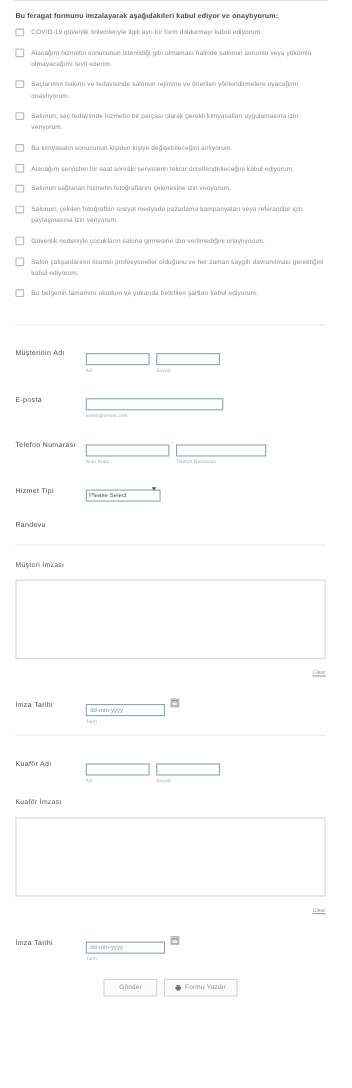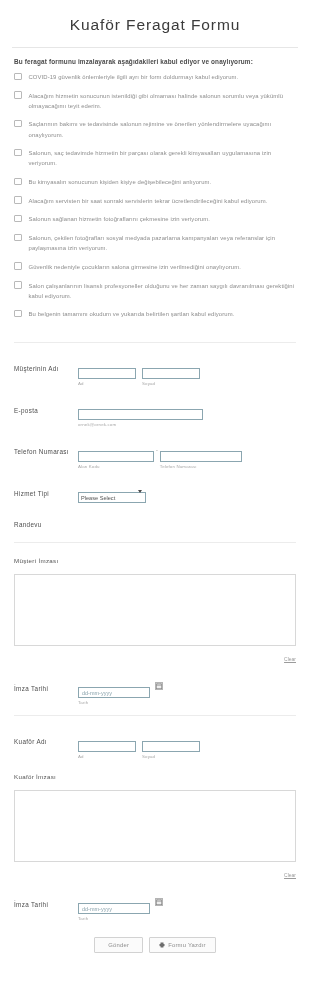--- a/index.html
+++ b/index.html
@@ -218,21 +218,20 @@
     border-radius: 1px;
   }
   .btn-print { padding: 0 9px; }
   .printer-icon { display: inline-block; line-height: 0; }
 </style>
 </head>
 <body>
 
 <div class="page">
 
-  <h1 class="form-title">Kuaför Feragat Formu</h1>
   <div class="hr"></div>
 
   <div class="agree-block">
     <div class="agree-intro">Bu feragat formunu imzalayarak aşağıdakileri kabul ediyor ve onaylıyorum:</div>
 
     <div class="cb-row">
       <div class="cb-box"></div>
       <div class="cb-text">COVID-19 güvenlik önlemleriyle ilgili ayrı bir form doldurmayı kabul ediyorum.</div>
     </div>
     <div class="cb-row">

